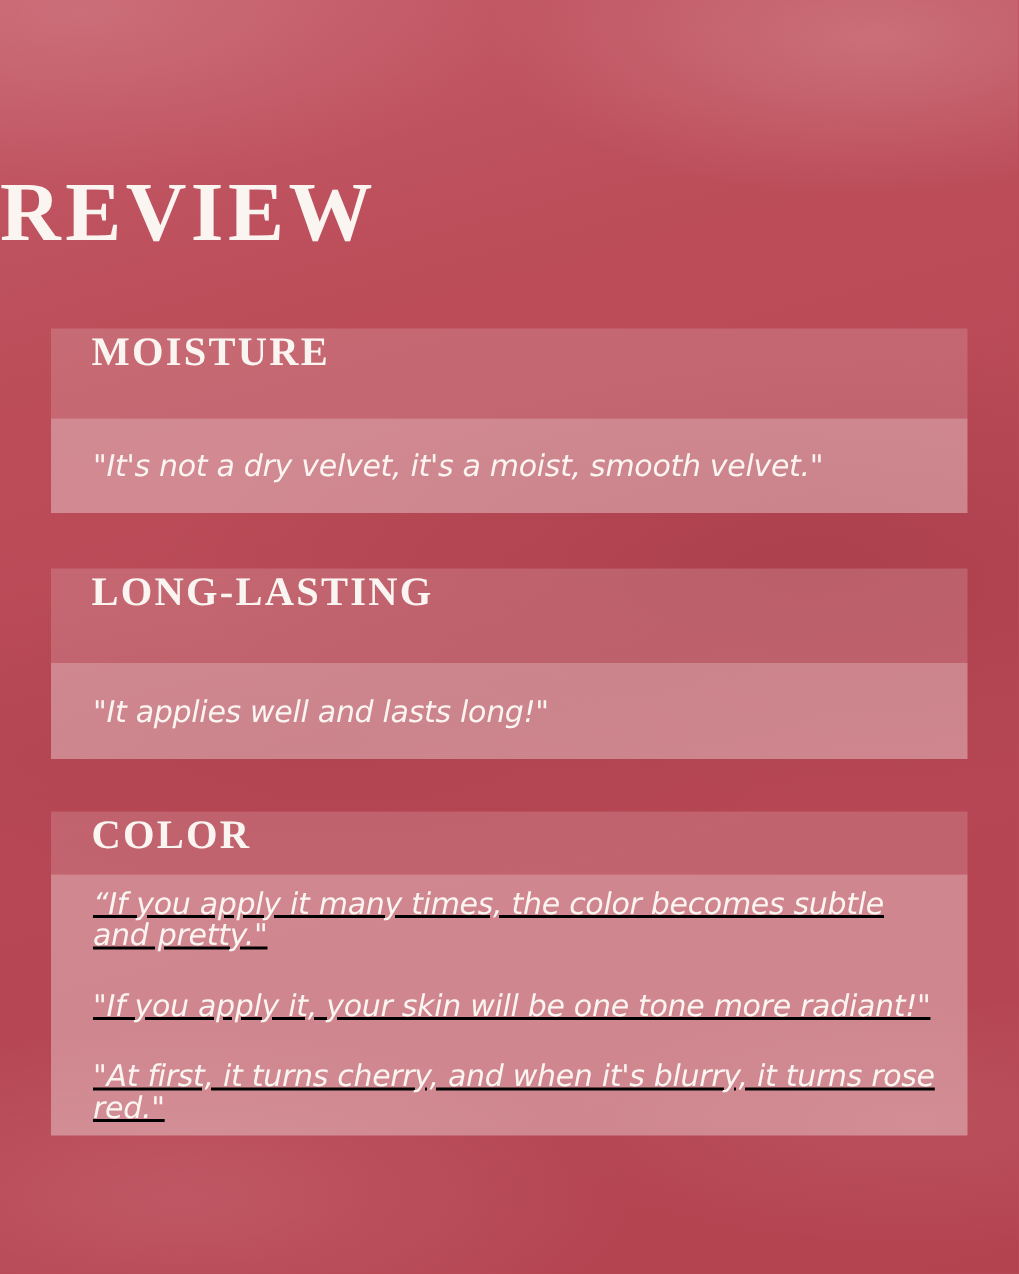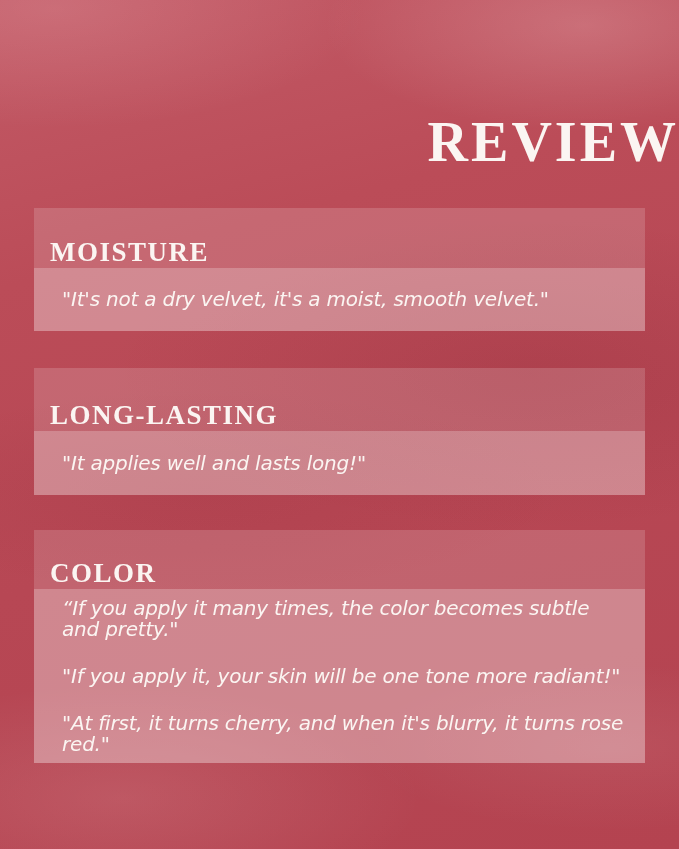--- a/index.html
+++ b/index.html
@@ -15,50 +15,50 @@
       radial-gradient(ellipse 420px 170px at 86% 3%,  rgba(255,230,230,0.20), transparent 62%),
       radial-gradient(ellipse 520px 200px at 8% 1%,   rgba(255,215,218,0.16), transparent 60%),
       radial-gradient(ellipse 650px 240px at 78% 44%, rgba(110,18,32,0.14),   transparent 65%),
       radial-gradient(ellipse 560px 160px at 30% 58%, rgba(120,22,36,0.10),   transparent 65%),
       radial-gradient(ellipse 500px 190px at 18% 94%, rgba(255,226,226,0.12), transparent 60%),
       radial-gradient(ellipse 420px 140px at 90% 88%, rgba(255,226,226,0.08), transparent 60%),
       linear-gradient(165deg,#c25a66 0%, #bb4c58 28%, #b74754 58%, #b44350 100%);
   }
   .title{
     position:absolute;top:72px;left:0;width:100%;z-index:2;
-    text-align:right;
+    text-align:left;
     font-family:"Liberation Serif","DejaVu Serif",serif;
     font-weight:bold;font-size:56px;letter-spacing:3px;
     color:var(--text,#fbf5f2);
   }
   .section{position:absolute;left:34px;width:611px;z-index:1;}
   .sec-1{top:208px;}
   .sec-2{top:368px;border-radius:26px;}
   .sec-3{top:530px;}
   .section-header{
     background:var(--headerOverlay,rgba(255,255,255,0.16));
-    display:flex;align-items:flex-end;padding-left:16px;box-sizing:border-box;
+    display:flex;align-items:flex-start;padding-left:27px;box-sizing:border-box;margin-top:11px;
   }
   .sec-1 .section-header{height:60px;}
   .sec-2 .section-header{height:63px;}
-  .sec-3 .section-header{height:59px;}
+  .sec-3 .section-header{height:42px;}
   .section-heading{
     margin:0;
     font-family:"Liberation Serif","DejaVu Serif",serif;
     font-weight:bold;font-size:27px;letter-spacing:1.5px;
     color:var(--text,#fbf5f2);
   }
   .section-body{
     background:var(--bandOverlay,rgba(255,255,255,0.35));
     display:flex;flex-direction:column;justify-content:center;
     padding-left:28px;padding-right:16px;box-sizing:border-box;
   }
   .sec-1 .section-body{height:63px;}
   .sec-2 .section-body{height:64px;}
-  .sec-3 .section-body{height:174px;gap:26px;}
+  .sec-3 .section-body{height:174px;gap:26px;text-decoration:underline;}
   .quote{
     margin:0;
     font-family:"DejaVu Sans","Liberation Sans",sans-serif;
     font-style:italic;font-weight:500;font-size:20px;letter-spacing:-0.2px;
     line-height:21px;
     color:var(--text,#fbf5f2);
   }
 </style>
 </head>
 <body>

